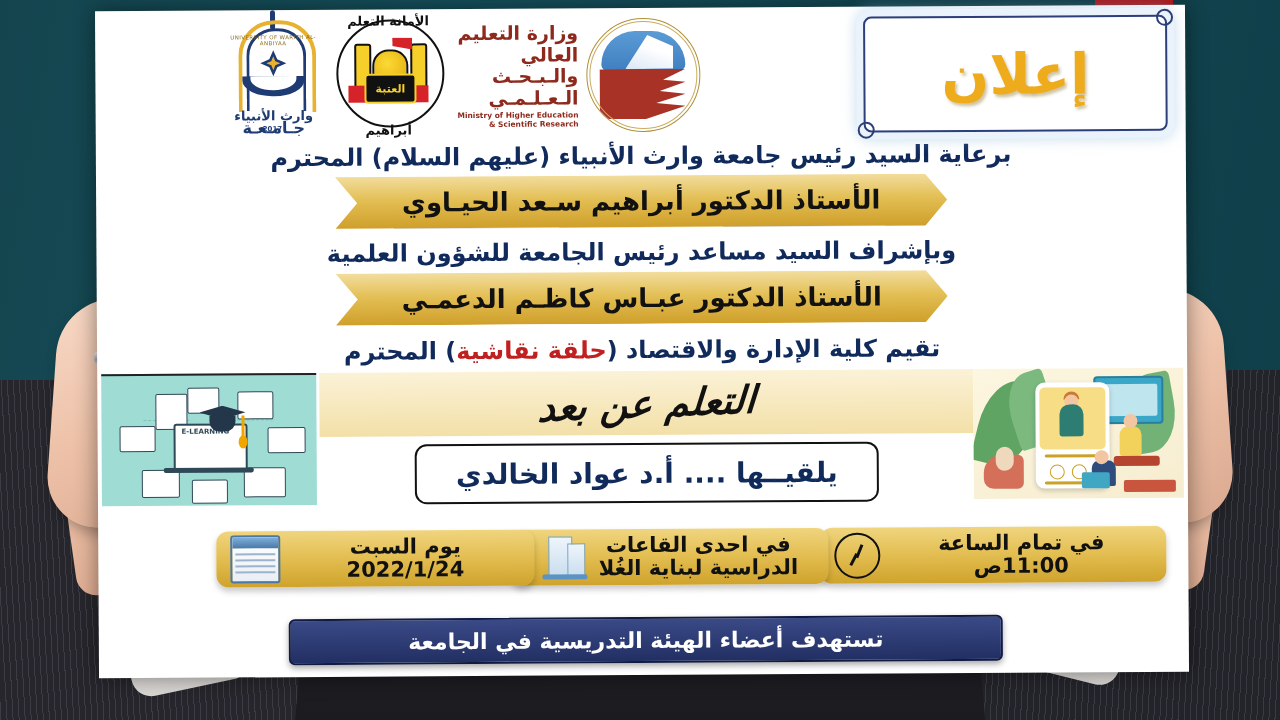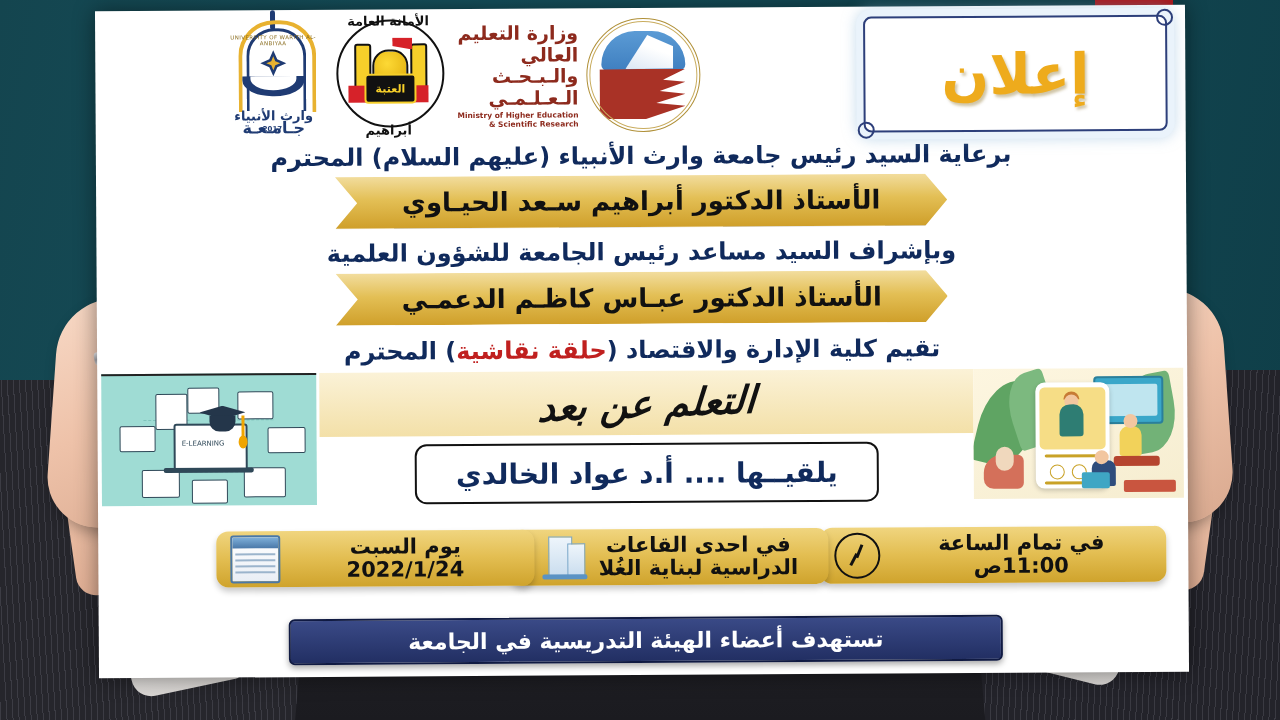--- a/index.html
+++ b/index.html
@@ -159,21 +159,21 @@
      display:flex;align-items:center;justify-content:center;}
   .calig{font-family:"DejaVu Serif","Liberation Serif",serif;font-size:38px;font-weight:bold;
      font-style:italic;color:#111;transform:skewX(-6deg) rotate(-2deg);letter-spacing:-1px;}
   .speaker-box{margin:8px auto 0;width:460px;height:56px;border:2px solid #111;border-radius:12px;
      background:#fff;display:flex;align-items:center;justify-content:center;}
   .speaker-box span{font-size:28px;font-weight:bold;color:#102a5c;}
 
   
   .el-lap{position:absolute;left:72px;top:48px;width:70px;height:44px;
      background:#fff;border:2px solid #2f4858;border-radius:3px;}
-  .el-lap b{position:absolute;left:6px;top:14px;font-size:7px;color:#2f4858;font-weight:normal;}
+  .el-lap b{position:absolute;left:6px;top:2px;font-size:7px;color:#2f4858;font-weight:bold;}
   .el-base{position:absolute;left:62px;top:92px;width:90px;height:5px;background:#2f4858;border-radius:2px;}
   .el-cap{position:absolute;left:98px;top:30px;width:46px;height:16px;background:#24364a;
      clip-path:polygon(50% 0,100% 42%,50% 84%,0 42%);}
   .el-cap2{position:absolute;left:108px;top:40px;width:26px;height:16px;background:#24364a;
      border-radius:0 0 10px 10px;}
   .el-tassel{position:absolute;left:140px;top:40px;width:3px;height:22px;background:#f0a500;}
   .el-tassel:after{content:"";position:absolute;left:-3px;top:20px;width:9px;height:13px;
      background:#f0a500;border-radius:50%;}
   .el-node{position:absolute;background:#fff;border:1.6px solid #2f4858;border-radius:2px;}
   .el-dash{position:absolute;border-top:1.4px dashed #7fc3bb;}
@@ -288,21 +288,21 @@
         </svg>
         <div class="lu-book"></div>
         <div class="lu-bookw"></div>
         <div class="lu-name">وارث الأنبياء</div>
         <div class="lu-sub">جـامـعـة</div>
         <div class="lu-yr">2017</div>
       </div>
 
       <div class="logo-shrine">
         <div class="ls-ring"></div>
-        <div class="ls-top">الأمانة العامة</div>
+        <div class="ls-top">الأمانة التعلم</div>
         <div class="ls-min l"></div>
         <div class="ls-min r"></div>
         <div class="ls-dome"></div>
         <div class="ls-flag"></div>
         <div class="ls-redbar"></div>
         <div class="ls-plaque">العتبة</div>
         <div class="ls-bot">أبراهيم</div>
       </div>
 
       <div class="logo-min">

